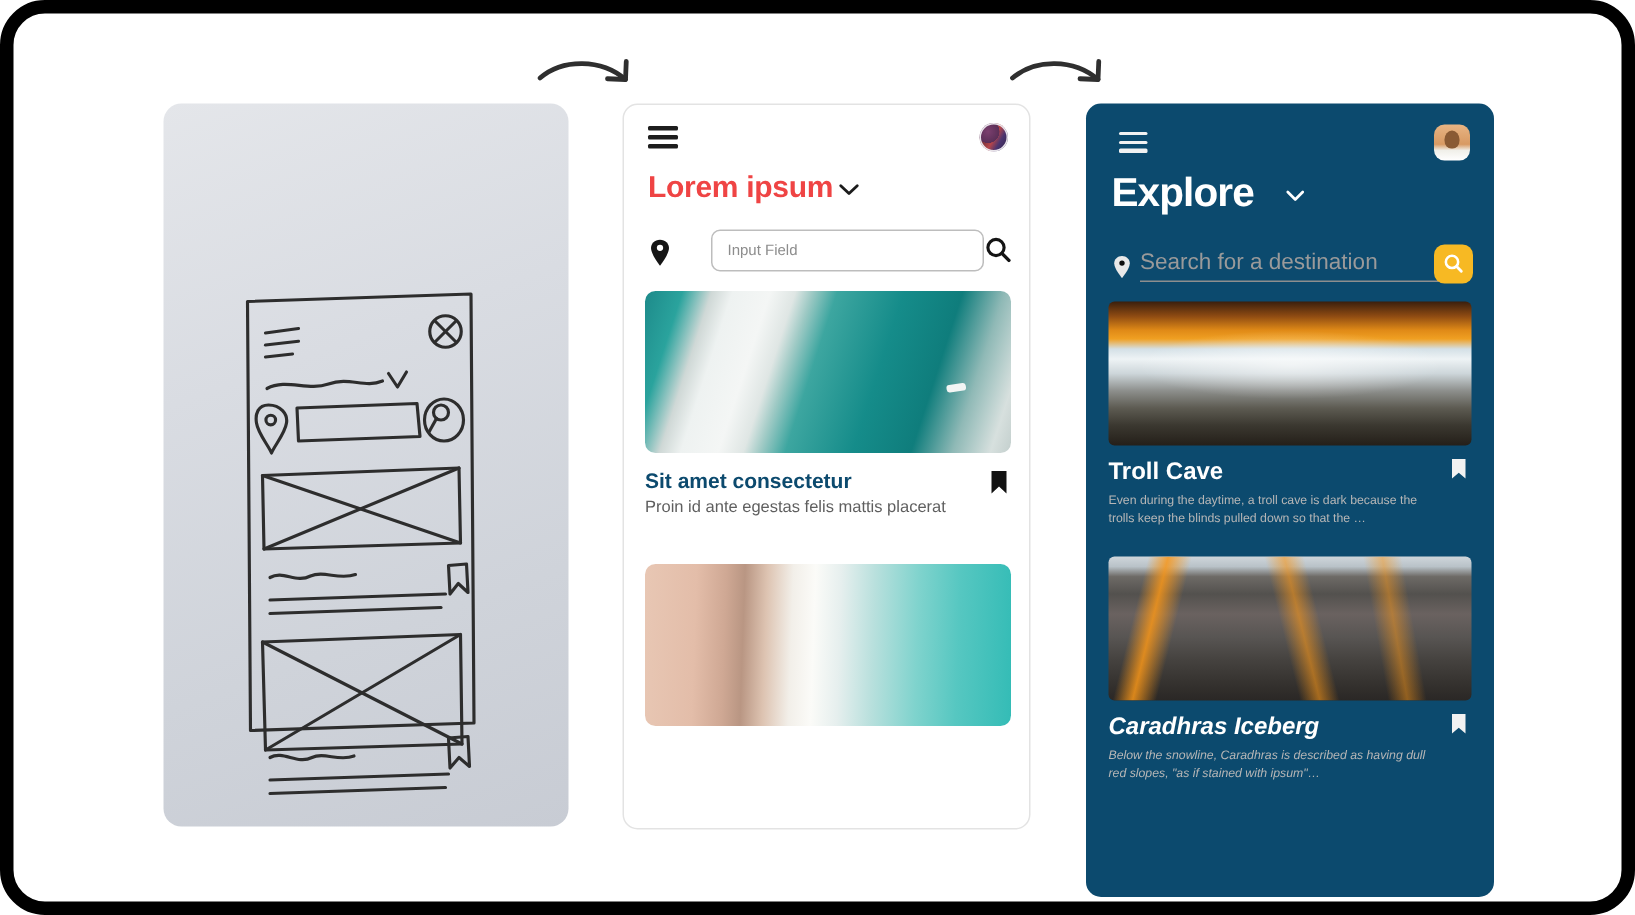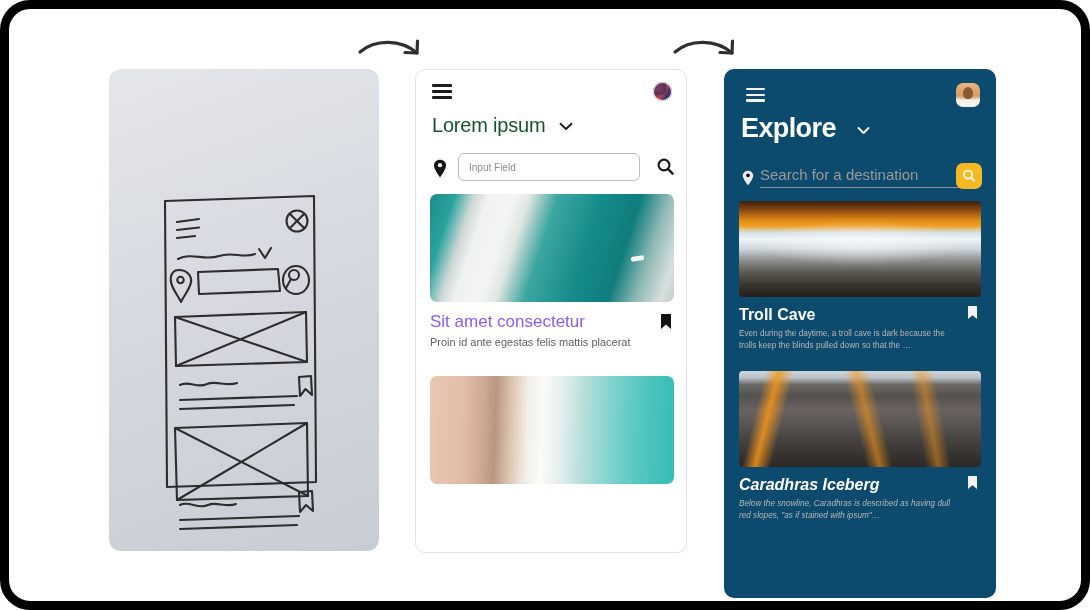--- a/index.html
+++ b/index.html
@@ -35,28 +35,28 @@
   .burger{position:absolute;left:16px;top:14px;width:20px;height:15px;}
   .burger i{display:block;height:2.6px;background:#1d1d1d;border-radius:1px;margin-bottom:3.6px;}
   .lp-avatar{
     position:absolute;right:14px;top:12px;width:19px;height:19px;border-radius:50%;
     background:
       radial-gradient(circle at 30% 30%, #7b3f6e 0%, #5a2f57 40%, transparent 41%),
       linear-gradient(120deg,#3b2046 0%,#8d3a3f 38%,#b5454a 52%,#4b3570 70%,#2f2142 100%);
     box-shadow:0 0 0 1px #e8e4ea inset;
   }
   .lp-title{
-    position:absolute;left:16px;top:44px;font-size:20px;font-weight:normal;color:#14532d;
+    position:absolute;left:16px;top:44px;font-size:20px;font-weight:bold;color:#ef4444;
     letter-spacing:-.2px;
   }
   .lp-caret{position:absolute;left:143px;top:52px;}
   .lp-search{position:absolute;left:0;top:80px;width:272px;height:38px;}
   .pin{position:absolute;left:17px;top:9px;}
   .inputbox{
-    position:absolute;left:42px;top:3px;width:182px;height:28px;box-sizing:border-box;
+    position:absolute;left:58px;top:3px;width:182px;height:28px;box-sizing:border-box;
     border:1px solid #bdbdbd;border-radius:6px;background:#fff;
     font-size:10px;color:#8d8d8d;line-height:27px;padding-left:10px;
     font-family:"Liberation Sans",sans-serif;
   }
   .mag{position:absolute;right:14px;top:8px;}
 
   .lp-card{position:absolute;left:14px;width:244px;}
   .lp-img{width:244px;height:108px;border-radius:7px;overflow:hidden;position:relative;}
   .img-teal{
     background:
@@ -66,21 +66,21 @@
   .img-teal:after{
     content:"";position:absolute;right:30px;top:62px;width:13px;height:5px;
     background:#f2f5f4;border-radius:2px;transform:rotate(-8deg);
   }
   .img-beach{
     background:
       linear-gradient(92deg,#e8c7b4 0%,#e3bda9 14%,#cfa894 22%,#b99683 27%,#ddc3b1 33%,
       #f2efe9 40%,#fbfbf8 46%,#e6efee 53%,#b9e0dd 62%,#7fd3cd 74%,#56c7c1 85%,#34bcb6 100%);
   }
   .lp-row{position:relative;padding:10px 0 0 0;}
-  .lp-h{font-size:17px;color:#8b5cf6;font-weight:normal;}
+  .lp-h{font-size:14px;color:#0c4a6e;font-weight:bold;}
   .lp-sub{font-size:11px;color:#5f5f5f;margin-top:4px;}
   .bk{position:absolute;right:2px;top:11px;}
 
   
   .dark-panel{
     position:absolute;left:715px;top:60px;width:272px;height:529px;
     background:#0c4a6e;border-radius:10px;overflow:hidden;
   }
   .dp-burger{position:absolute;left:22px;top:19px;width:19px;height:14px;}
   .dp-burger i{display:block;height:2.4px;background:#f2f2f2;border-radius:1px;margin-bottom:3.2px;}

